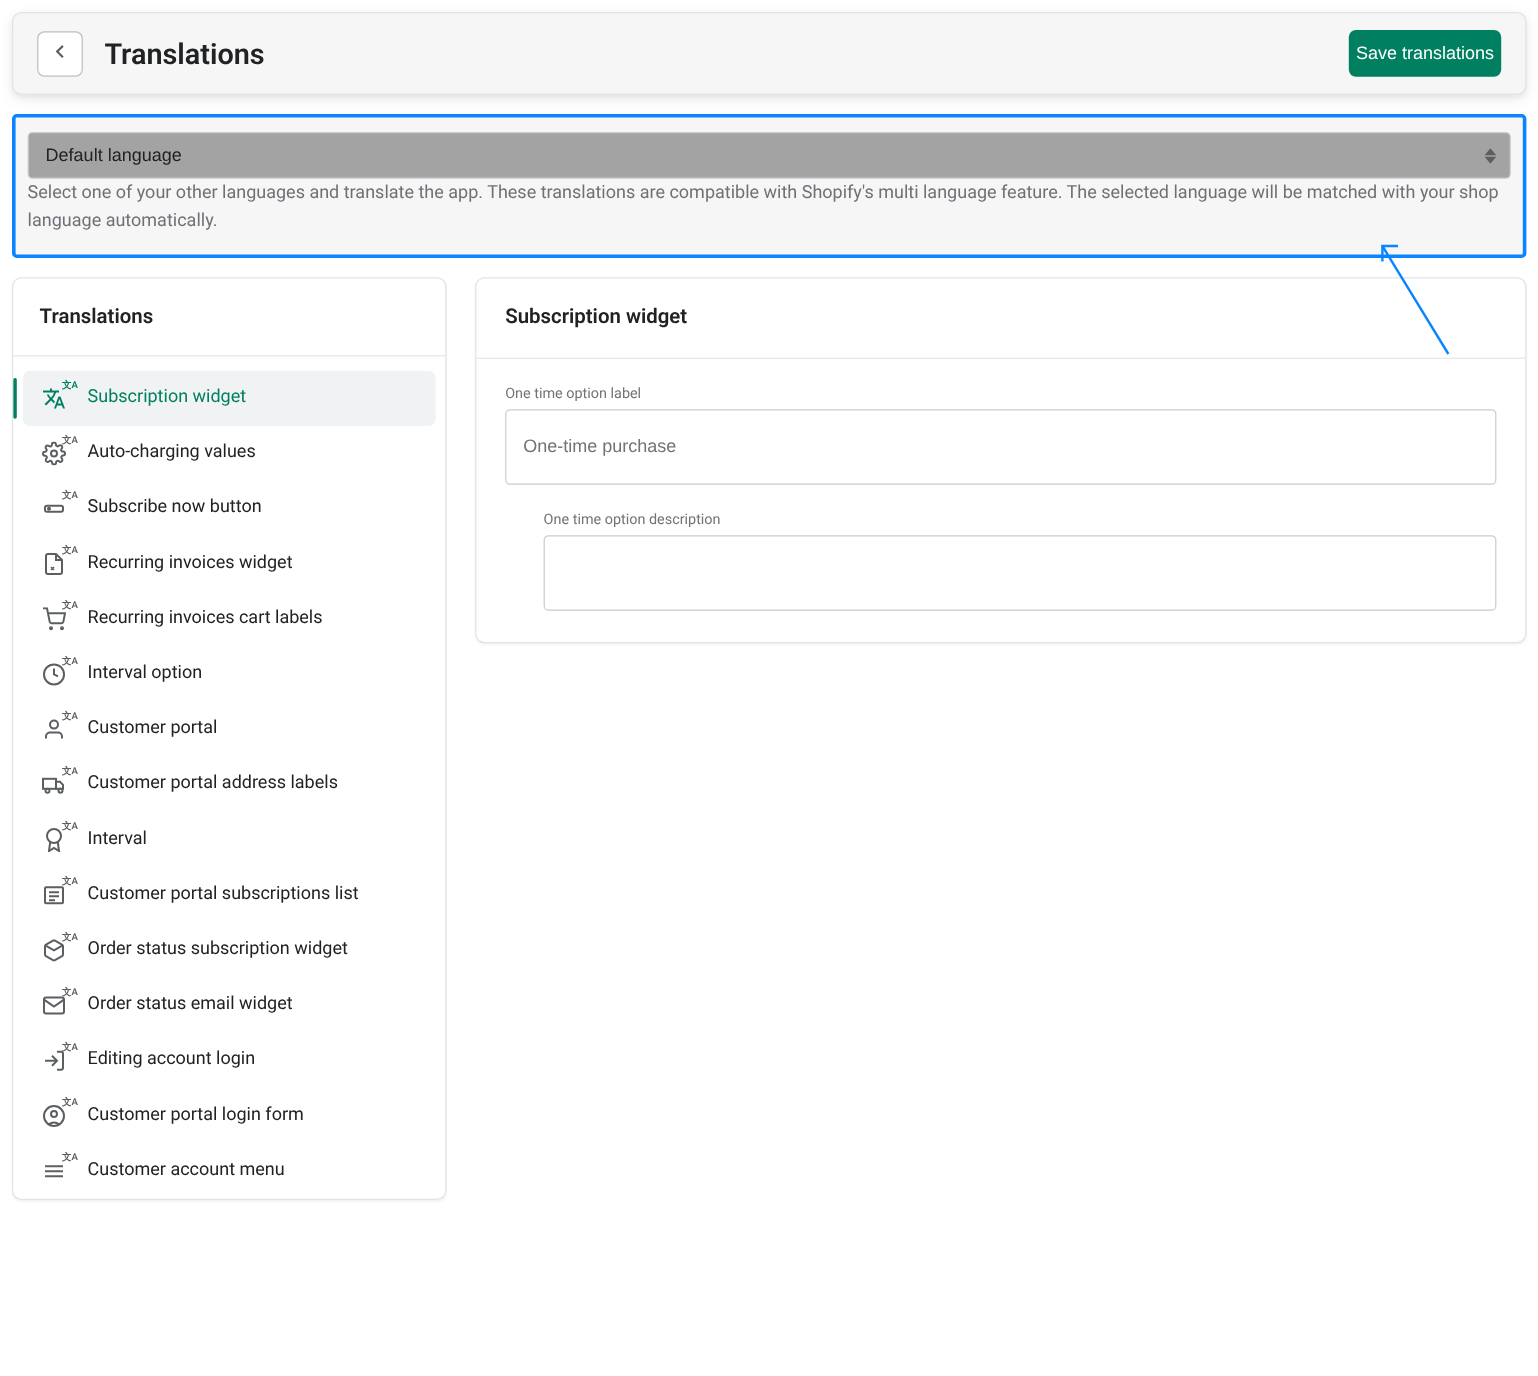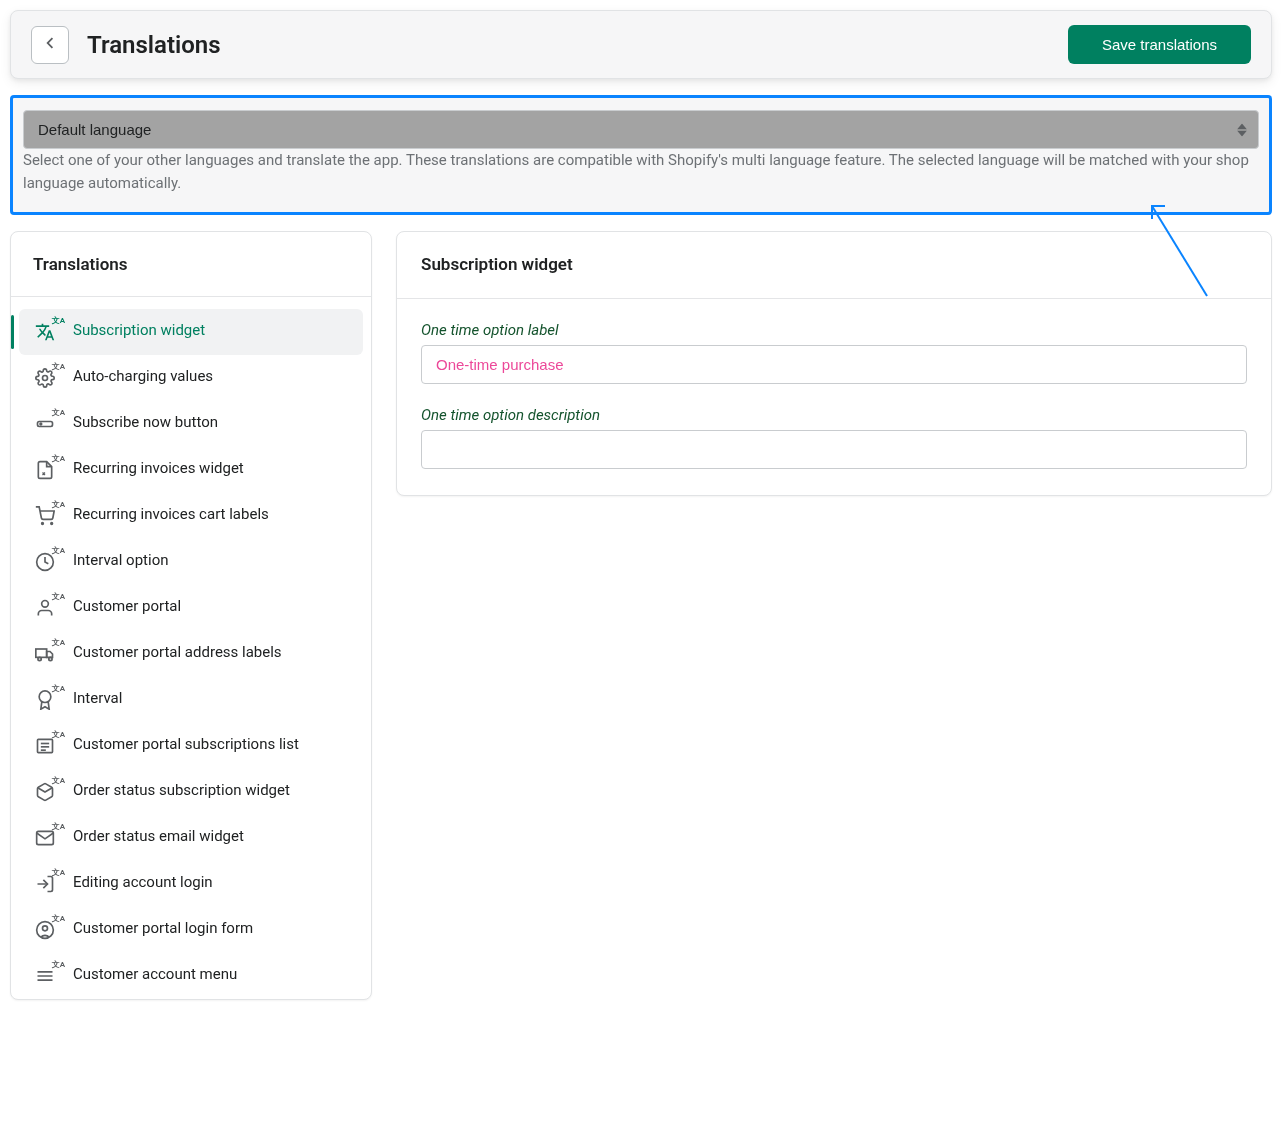--- a/index.html
+++ b/index.html
@@ -42,21 +42,21 @@
     }
     .page-title {
       font-size: 24px;
       font-weight: 600;
       color: #202223;
     }
     .save-btn {
       background: #008060;
       color: #fff;
       border: none;
-      padding: 11px 34px;
+      padding: 11px 6px;
       border-radius: 6px;
       font-size: 15px;
       font-weight: 500;
       cursor: pointer;
     }
 
     .language-box {
       border: 3px solid #0a84ff;
       border-radius: 4px;
       padding: 12px 10px 18px 10px;
@@ -196,35 +196,34 @@
       margin-bottom: 4px;
     }
     .main-sub {
       font-size: 15px;
       color: #6d7175;
     }
     .main-body {
       padding: 22px 24px 26px 24px;
     }
     .field-group { margin-bottom: 22px; }
-    .field-group:last-child { margin-bottom: 0; }
+    .field-group:last-child { margin-bottom: 0; margin-left: 32px; }
     .field-label {
-      font-size: 15px;
-      color: #14532d;
+      font-size: 12px;
+      color: #737373;
       margin-bottom: 6px;
       display: block;
-      font-style: italic;
     }
     .text-input {
       width: 100%;
-      padding: 10px 14px;
+      padding: 22px 14px;
       border: 1px solid #c9cccf;
       border-radius: 4px;
       font-size: 15px;
-      color: #ec4899;
+      color: #737373;
     }
   </style>
 </head>
 <body>
 
 <div class="page">
 
   <div class="header-card">
     <div class="header-left">
       <button class="back-btn">

